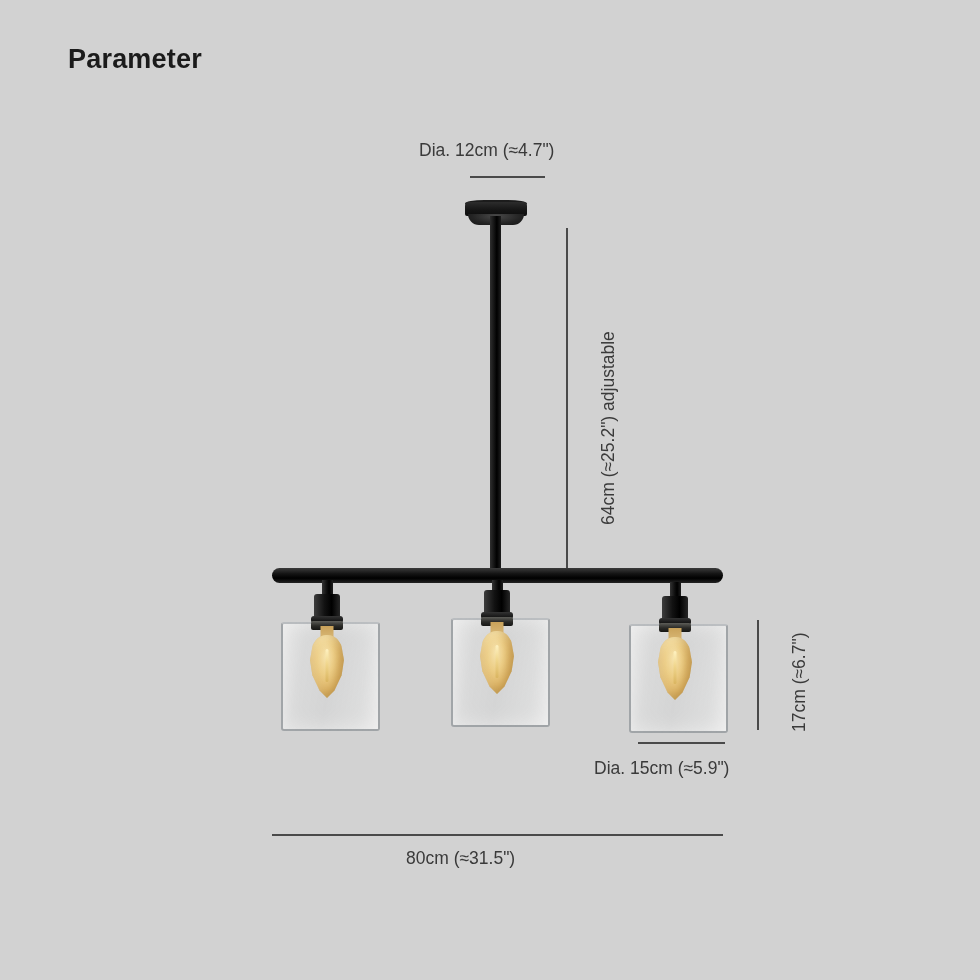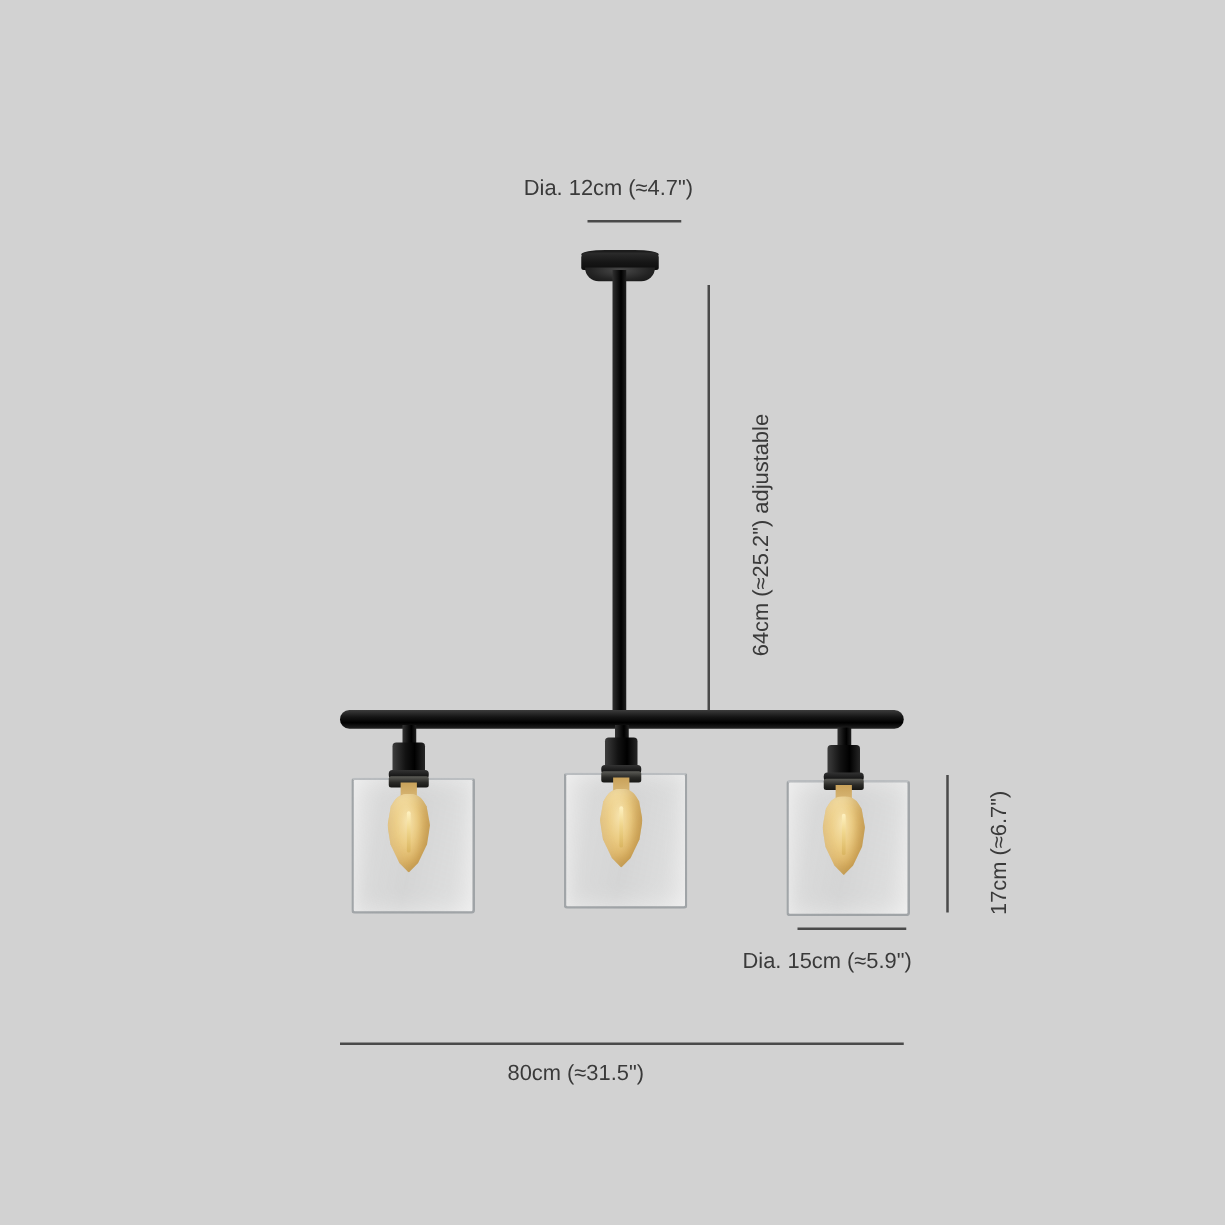--- a/index.html
+++ b/index.html
@@ -187,20 +187,21 @@
     background: linear-gradient(180deg, #fff3c4 0%, #f0d68c 45%, #d9b45f 100%);
     border-radius: 2px;
     opacity: 0.92;
   }
 </style>
 </head>
 <body style="background: rgb(210, 210, 210);">
 
 <div id="stage">
 
+  <div class="page-title">Parameter</div>
 
   <div class="dim-label" style="left:419px; top:140px;">Dia. 12cm (≈4.7")</div>
   <div class="rule-h" style="left:470px; top:176px; width:75px;"></div>
 
   <div class="canopy-top"></div>
   <div class="canopy"></div>
   <div class="canopy-plate"></div>
 
   <div class="drop-rod"></div>
 

